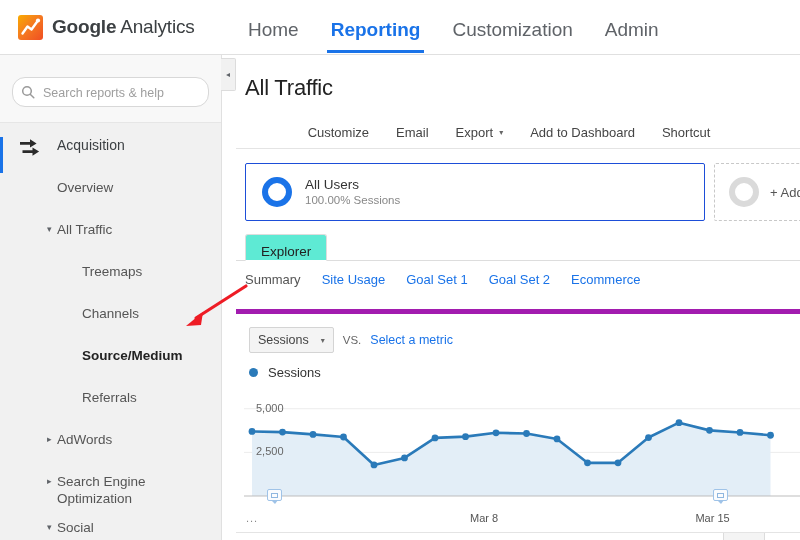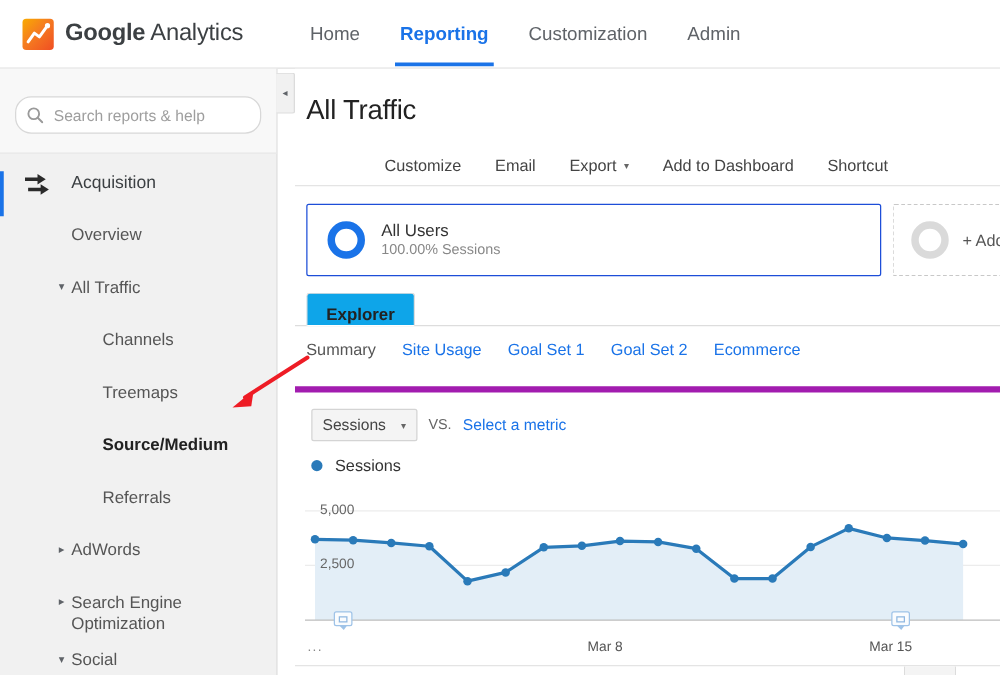--- a/index.html
+++ b/index.html
@@ -62,21 +62,21 @@
   .topnav {
     position: absolute;
     left: 232px; top: 0;
     height: 55px;
     display: flex;
     align-items: flex-start;
   }
   .topnav a {
     display: block;
     padding: 19px 16px 0 16px;
-    font-size: 15px;
+    font-size: 19px;
     color: #5f6368;
     text-decoration: none;
     height: 36px;
     box-sizing: border-box;
     white-space: nowrap;
     position: relative;
   }
   .topnav a.active {
     color: #1a73e8;
     font-weight: 700;
@@ -312,22 +312,22 @@
   }
   .tab {
     position: relative;
     z-index: 2;
     display: inline-block;
     height: 27px;
     line-height: 26px;
     padding: 4px 15px;
     font-size: 13.5px;
     color: #222;
-    font-weight: 700;
-    background: #0ea5e9;
+    font-weight: 400;
+    background: #5eead4;
     border: 1px solid #ddd;
     border-bottom: 1px solid #fff;
     border-radius: 3px 3px 0 0;
     box-sizing: border-box;
   }
 
   .subtabs {
     padding: 11px 0 22px 9px;
     border-bottom: 5px solid #a21caf;
     display: flex;
@@ -527,24 +527,24 @@
       </div>
 
       <div class="nav-item lvl1">
         <span class="txt">Overview</span>
       </div>
       <div class="nav-item lvl1 has-caret">
         <span class="caret">▾</span>
         <span class="txt">All Traffic</span>
       </div>
       <div class="nav-item lvl2">
+        <span class="txt">Treemaps</span>
+      </div>
+      <div class="nav-item lvl2">
         <span class="txt">Channels</span>
-      </div>
-      <div class="nav-item lvl2">
-        <span class="txt">Treemaps</span>
       </div>
       <div class="nav-item lvl2 selected">
         <span class="txt">Source/Medium</span>
       </div>
       <div class="nav-item lvl2">
         <span class="txt">Referrals</span>
       </div>
       <div class="nav-item lvl1 has-caret">
         <span class="caret">▸</span>
         <span class="txt">AdWords</span>

